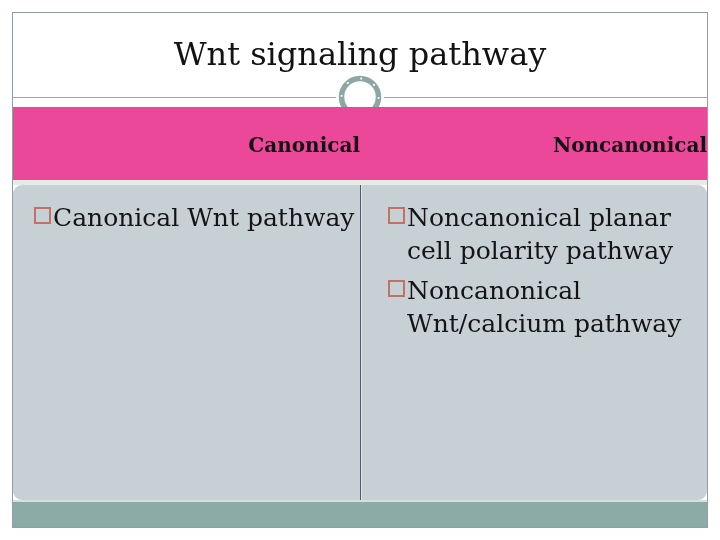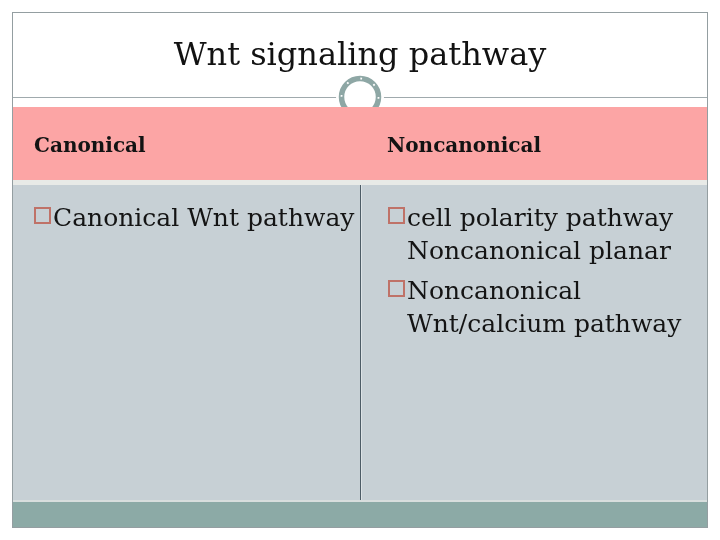--- a/index.html
+++ b/index.html
@@ -42,22 +42,23 @@
   }
   .ornament {
     position: absolute;
     left: 332px; top: 69px;
     width: 56px; height: 56px;
   }
   .header-band {
     position: absolute;
     left: 13px; top: 107px;
     width: 694px; height: 73px;
-    background: #fca5a5;
+    background: #ec4899;
     display: flex;
+    text-align: right;
   }
   .header-cell {
     width: 347px;
     box-sizing: border-box;
     padding-top: 26px;
     font-size: 20px;
     line-height: 24px;
     font-weight: bold;
     color: #131313;
   }
@@ -68,20 +69,21 @@
     left: 13px; top: 180px;
     width: 694px; height: 5px;
     background: #e8eae7;
   }
   .body-band {
     position: absolute;
     left: 13px; top: 185px;
     width: 694px; height: 315px;
     background: #c7d0d5;
     display: flex;
+    border-radius: 9px;
   }
   .body-cell {
     box-sizing: border-box;
     padding-top: 16px;
     font-size: 25px;
     line-height: 33px;
     color: #141414;
   }
   .body-cell.left  { width: 347px; padding-left: 21px; }
   .body-cell.right {
@@ -140,22 +142,22 @@
         <div class="bullet-text">
           <div class="line">Canonical Wnt pathway</div>
         </div>
       </div>
     </div>
 
     <div class="body-cell right">
       <div class="bullet-item">
         <span class="bullet-square"></span>
         <div class="bullet-text">
+          <div class="line">Noncanonical planar</div>
           <div class="line">cell polarity pathway</div>
-          <div class="line">Noncanonical planar</div>
         </div>
       </div>
       <div class="bullet-item">
         <span class="bullet-square"></span>
         <div class="bullet-text">
           <div class="line">Noncanonical</div>
           <div class="line">Wnt/calcium pathway</div>
         </div>
       </div>
     </div>

